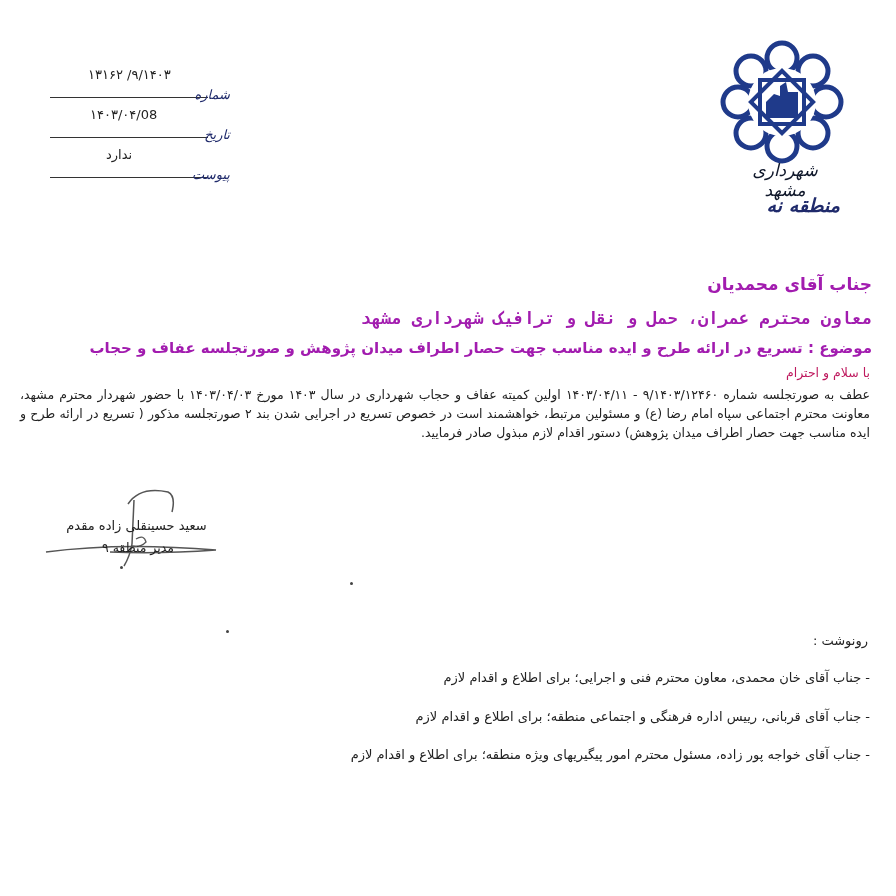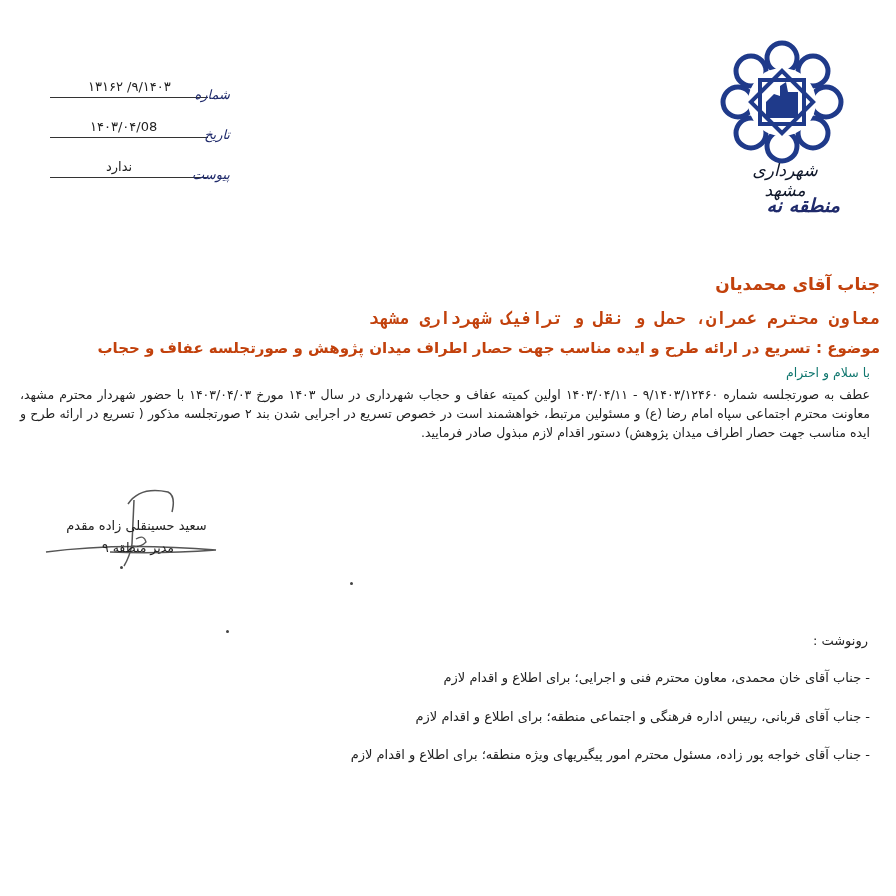--- a/index.html
+++ b/index.html
@@ -5,35 +5,35 @@
   html, body { margin: 0; padding: 0; }
   body {
     width: 896px; height: 896px; background: #ffffff; position: relative; overflow: hidden;
     font-family: "DejaVu Sans", sans-serif; color: #1a1a1a;
   }
 
   
   .meta-row { position: absolute; left: 50px; width: 180px; height: 28px; }
   .meta-line { position: absolute; left: 0; right: 22px; bottom: 4px; border-bottom: 1px solid #333; }
   .meta-label { position: absolute; right: 0; bottom: 0; font-family: "DejaVu Serif", serif; font-style: italic; font-size: 13px; color: #1f2a6b; direction: rtl; }
-  .meta-value { position: absolute; bottom: 8px; font-size: 13px; color: #222; direction: rtl; }
+  .meta-value { position: absolute; bottom: 20px; font-size: 13px; color: #222; direction: rtl; }
 
   
   .logo { position: absolute; left: 718px; top: 36px; width: 130px; height: 200px; }
   .logo-caption1 { position: absolute; left: 730px; top: 160px; width: 110px; text-align: center; font-family: "DejaVu Serif", serif; font-style: italic; font-size: 17px; color: #0f172a; direction: rtl; }
   .logo-caption2 { position: absolute; left: 730px; top: 194px; width: 110px; text-align: right; font-family: "DejaVu Serif", serif; font-style: italic; font-weight: bold; font-size: 19px; color: #1f2a6b; direction: rtl; }
 
   
-  .hdr { position: absolute; right: 16px; direction: rtl; font-weight: bold; color: #c2410c; white-space: nowrap; text-align: right; }
+  .hdr { position: absolute; right: 24px; direction: rtl; font-weight: bold; color: #a21caf; white-space: nowrap; text-align: right; }
   .hdr.h1 { top: 274px; font-size: 17px; }
   .hdr.h2 { top: 308px; font-size: 17px; font-family: Liberation Mono, monospace; }
   .hdr.h3 { top: 339px; font-size: 15px; }
 
   .para { position: absolute; right: 26px; width: 850px; direction: rtl; font-size: 12.5px; line-height: 19px; text-align: justify; color: #222; }
-  .greet { position: absolute; right: 26px; top: 365px; direction: rtl; font-size: 12.5px; color: #0f766e; }
+  .greet { position: absolute; right: 26px; top: 365px; direction: rtl; font-size: 12.5px; color: #be185d; }
 
   
   .sig-name { position: absolute; left: 64px; top: 518px; width: 145px; direction: rtl; text-align: center; font-size: 13px; color: #222; }
   .sig-title { position: absolute; left: 64px; top: 540px; width: 110px; direction: rtl; text-align: right; font-size: 12.5px; color: #222; }
   .sig-svg { position: absolute; left: 40px; top: 484px; width: 190px; height: 90px; }
 
   
   .cc-title { position: absolute; right: 28px; top: 633px; direction: rtl; font-size: 13px; color: #222; }
   .cc-item { position: absolute; right: 26px; direction: rtl; font-size: 13px; color: #222; white-space: nowrap; }
   .dot { position: absolute; width: 3px; height: 3px; background: #444; border-radius: 50%; }

